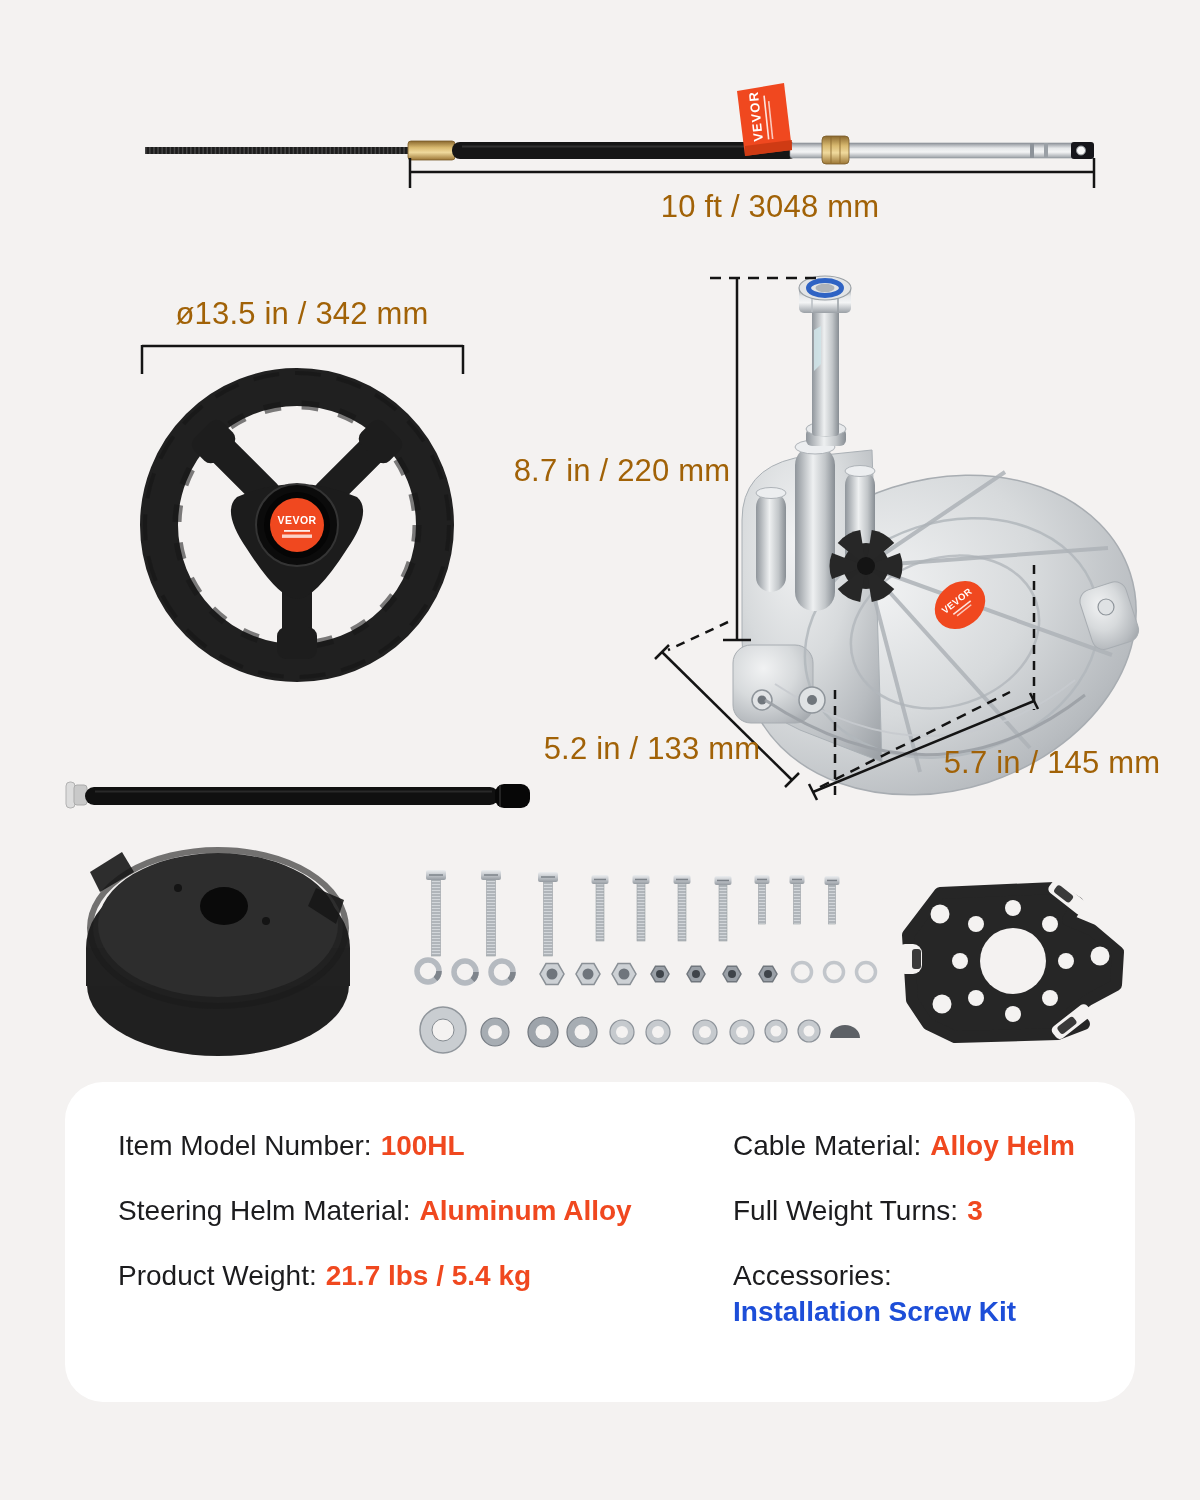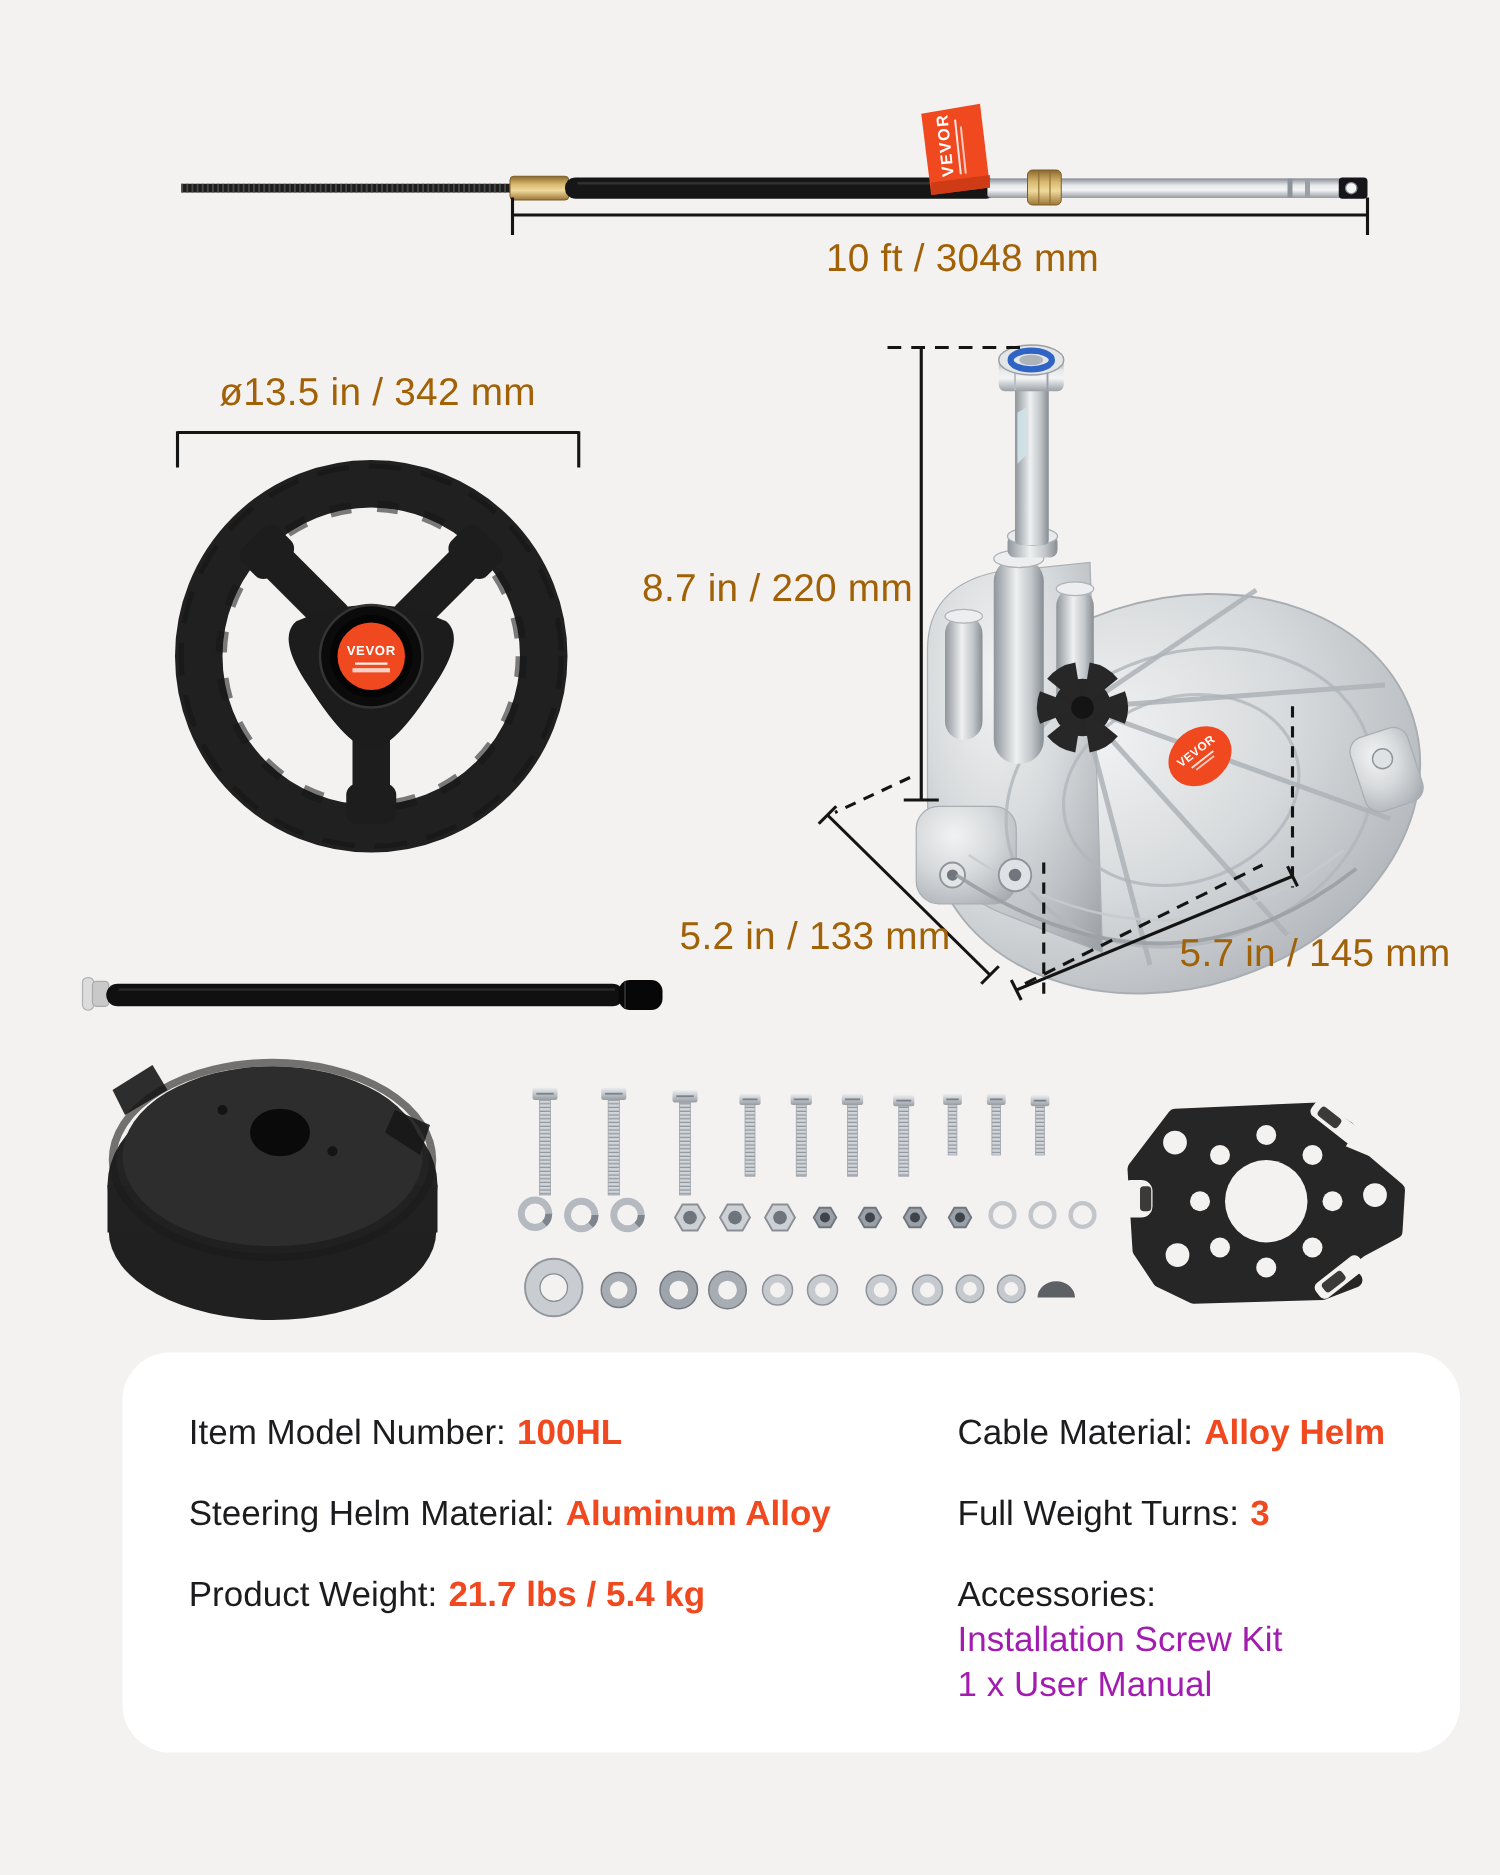--- a/index.html
+++ b/index.html
@@ -8,29 +8,29 @@
     background:#f4f2f1;overflow:hidden;
     font-family:"Liberation Sans", sans-serif;
   }
   .art{position:absolute;left:0;top:0;}
   .dim-label{
     position:absolute;text-align:center;white-space:nowrap;
     font-size:31px;color:#a16207;letter-spacing:.2px;
   }
   .spec-card{
     position:absolute;left:65px;top:1082px;width:1070px;height:320px;
-    background:#ffffff;border-radius:38px;margin-left:33px;
+    background:#ffffff;border-radius:38px;
   }
   .spec-col{position:absolute;top:46px;display:flex;flex-direction:column;gap:29px;}
   .spec-col.left{left:53px;}
   .spec-col.right{left:668px;}
   .spec-row{font-size:28px;line-height:36px;color:#1c1c1e;}
   .spec-row .lbl{color:#1c1c1e;font-weight:400;}
   .spec-row .val{color:#f0481f;font-weight:700;margin-left:9px;}
-  .spec-row.stacked .val-line{color:#a21caf;font-weight:400;display:block;}
+  .spec-row.stacked .val-line{color:#1d4ed8;font-weight:700;display:block;}
 </style>
 </head>
 <body>
 
 <div class="stage">
 
 <svg class="art" width="1200" height="1500" viewBox="0 0 1200 1500">
   <defs>
     <linearGradient id="silvV" x1="0" y1="0" x2="0" y2="1">
       <stop offset="0" stop-color="#8e939a"></stop>
@@ -389,18 +389,17 @@
   <div class="spec-col right">
     <div class="spec-row">
       <span class="lbl">Cable Material:</span><span class="val">Alloy Helm</span>
     </div>
     <div class="spec-row">
       <span class="lbl">Full Weight Turns:</span><span class="val">3</span>
     </div>
     <div class="spec-row stacked">
       <span class="lbl">Accessories:</span>
       <span class="val-line">Installation Screw Kit</span>
-      <span class="val-line">1 x User Manual</span>
     </div>
   </div>
 </div>
 
 </div>
 
 </body></html>

